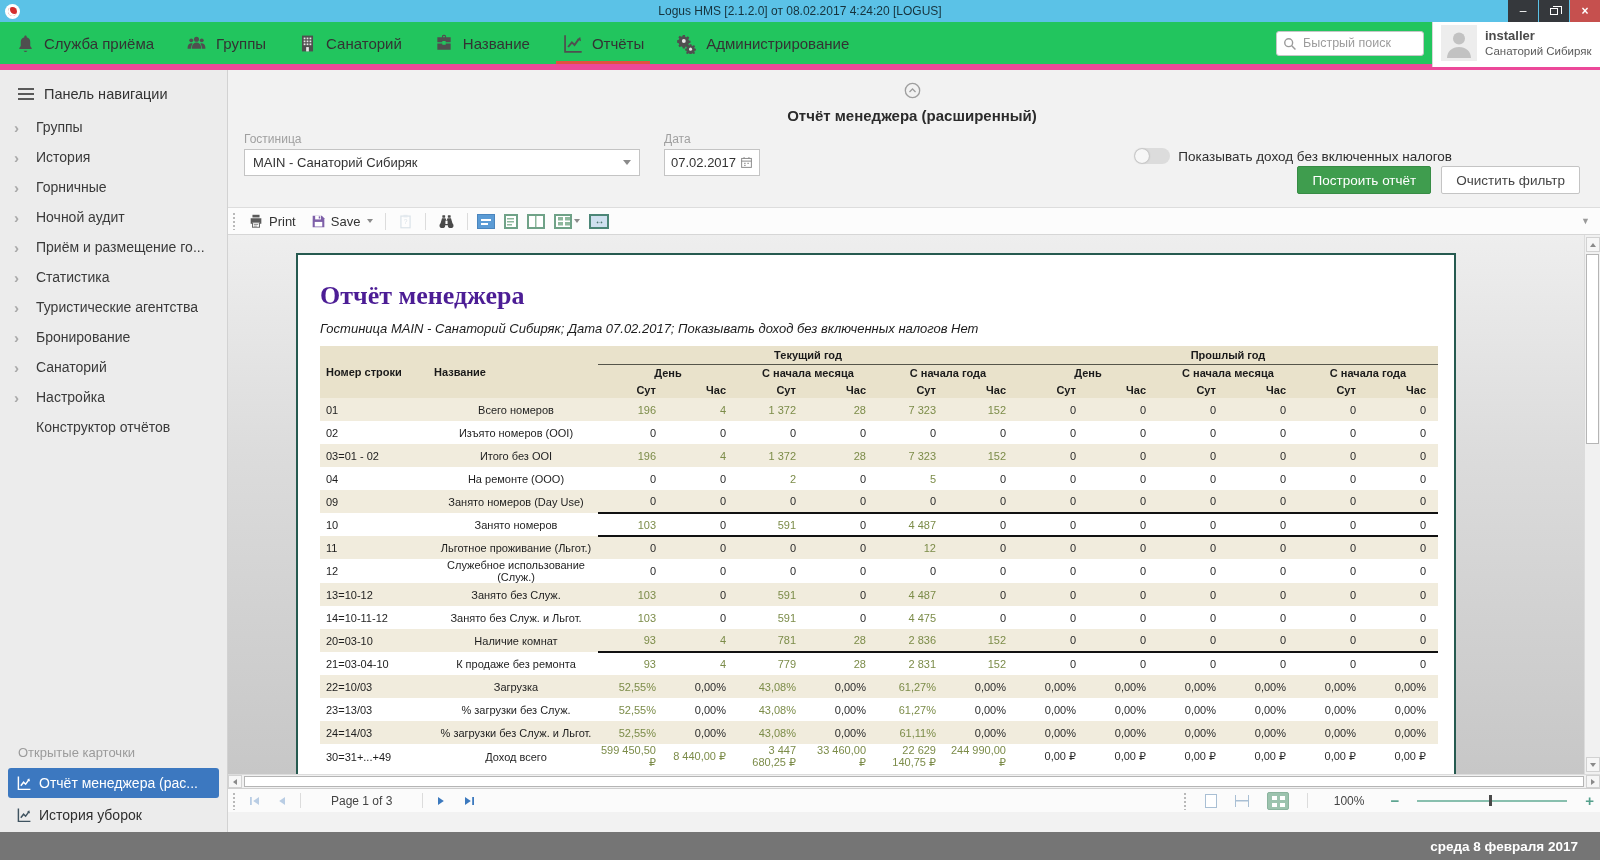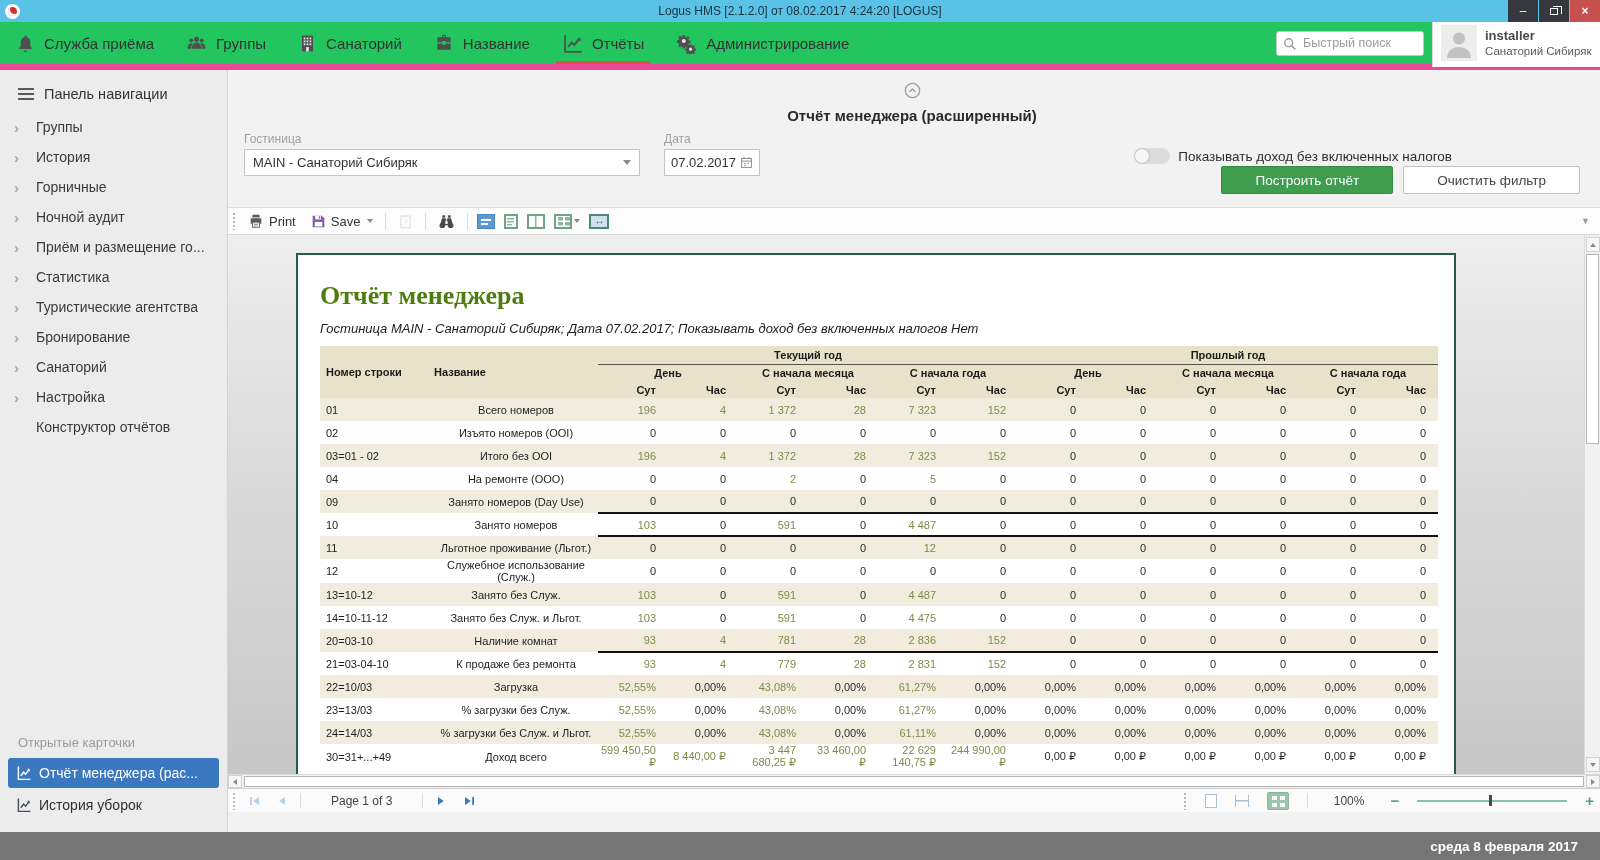--- a/index.html
+++ b/index.html
@@ -46,21 +46,21 @@
   
   .sidebar { width:228px; background:#ececec; border-right:1px solid #d2d2d2; display:flex; flex-direction:column; }
   .snav-head { display:flex; align-items:center; gap:10px; padding:16px 0 10px 18px; cursor:pointer; }
   .burger { display:flex; flex-direction:column; gap:3px; }
   .burger i { width:16px; height:2px; background:#5a5a5a; display:block; }
   .snav-head span { font-size:14.5px; color:#333; }
   .snav-item { height:30px; display:flex; align-items:center; cursor:pointer; }
   .snav-item .chev { width:22px; margin-left:14px; color:#a9a9a9; font-size:15px; font-weight:bold; }
   .snav-item .lbl { font-size:14px; color:#3a3a3a; white-space:nowrap; overflow:hidden; }
   .snav-item.noicon .lbl { margin-left:36px; }
-  .side-bottom { margin-top:auto; padding-bottom:10px; }
+  .side-bottom { margin-top:auto; }
   .cards-title { font-size:13px; color:#9b9b9b; padding:6px 0 6px 18px; }
   .card-item { height:30px; margin:2px 8px; border-radius:3px; display:flex; align-items:center; gap:7px;
     padding:0 8px; font-size:14px; color:#2f2f2f; cursor:pointer; }
   .card-item .cico { display:flex; color:#3f5360; }
   .card-item.active { background:#3c78c0; color:#fff; }
   .card-item.active .cico { color:#fff; }
   .card-item span.txt { white-space:nowrap; overflow:hidden; }
 
   
   .content { flex:1; display:flex; flex-direction:column; background:#f2f2f2; min-width:0; }
@@ -77,21 +77,21 @@
   .date-field { margin-left:24px; }
   .date-box { width:96px; height:27px; background:#fff; border:1px solid #c4c4c4; display:flex;
     align-items:center; padding:0 6px; font-size:13px; color:#333; cursor:pointer; }
   .date-box svg { margin-left:auto; }
   .toggle-wrap { margin-left:auto; display:flex; align-items:center; gap:8px; padding-right:128px; margin-top:4px; }
   .toggle { width:36px; height:16px; border-radius:8px; background:#dcdcdc; position:relative; cursor:pointer; }
   .toggle .knob { position:absolute; left:1px; top:1px; width:14px; height:14px; border-radius:50%;
     background:#f7f7f7; box-shadow:0 0 2px rgba(0,0,0,.35); }
   .toggle-label { font-size:13.5px; color:#2f2f2f; }
   .btn-row { position:absolute; right:20px; top:96px; display:flex; gap:10px; }
-  .btn { height:28px; padding:0 33px; font-size:13.5px; border-radius:2px; cursor:pointer; border:1px solid transparent; }
+  .btn { height:28px; padding:0 14px; font-size:13.5px; border-radius:2px; cursor:pointer; border:1px solid transparent; }
   .btn.green { background:#3f9d4e; border-color:#378c45; color:#fff; }
   .btn.white { background:#fff; border-color:#c4c4c4; color:#444; }
 
   
   .rpt-toolbar { height:28px; background:#fcfcfc; border-top:1px solid #ddd; border-bottom:1px solid #d6d6d6;
     display:flex; align-items:center; gap:9px; padding:0 8px 0 4px; }
   .grip { width:4px; height:18px; background-image:radial-gradient(circle,#b9b9b9 1px,transparent 1.3px);
     background-size:4px 4px; }
   .tool-btn { display:flex; align-items:center; gap:5px; font-size:13px; color:#333; cursor:pointer; padding:2px 3px; }
   .tool-sep { width:1px; height:17px; background:#dcdcdc; }
@@ -113,21 +113,21 @@
     background-size:5px 3.5px,5px 3.5px,5px 3.5px,5px 3.5px;
     background-position:1.5px 1.5px,8.5px 1.5px,1.5px 6.5px,8.5px 6.5px; background-repeat:no-repeat; }
   .vi5 { width:20px; height:15px; background:#cfe0ef; border:2px solid #4c8677; display:flex;
     align-items:center; justify-content:center; color:#2f5f52; font-size:10px; line-height:1; }
   .overflow-chev { margin-left:auto; color:#9a9a9a; font-size:9px; padding-right:2px; }
 
   
   .viewport { flex:1; position:relative; overflow:hidden; background:linear-gradient(180deg,#eeeeee 0%,#dcdcdc 40%,#c7c7c7 100%); }
   .report-page { position:absolute; left:68px; top:18px; width:1160px; height:600px; background:#fff;
     border:2px solid #265a50; padding:26px 8px 0 22px; }
-  .rpt-title { font-family:"Liberation Serif","DejaVu Serif",serif; font-weight:bold; font-size:26px; color:#4d7c0f; }
+  .rpt-title { font-family:"Liberation Serif","DejaVu Serif",serif; font-weight:bold; font-size:26px; color:#4c1d95; }
   .rpt-sub { font-style:italic; font-size:13px; color:#1c1c1c; margin:10px 0 10px; }
   table.rpt { border-collapse:collapse; table-layout:fixed; width:1118px; font-size:11px; }
   table.rpt th { background:#e9e2cb; font-weight:bold; color:#1a1a1a; }
   tr.h-group th { height:18px; }
   tr.h-group th.grp { border-bottom:1px solid #55554a; text-align:center; }
   tr.h-sub th { height:17px; text-align:center; }
   tr.h-unit th { height:17px; text-align:right; padding-right:12px; }
   th.c-num { text-align:left; padding-left:6px; vertical-align:middle; }
   th.c-name { text-align:left; padding-left:4px; vertical-align:middle; }
   table.rpt td { height:23px; }

